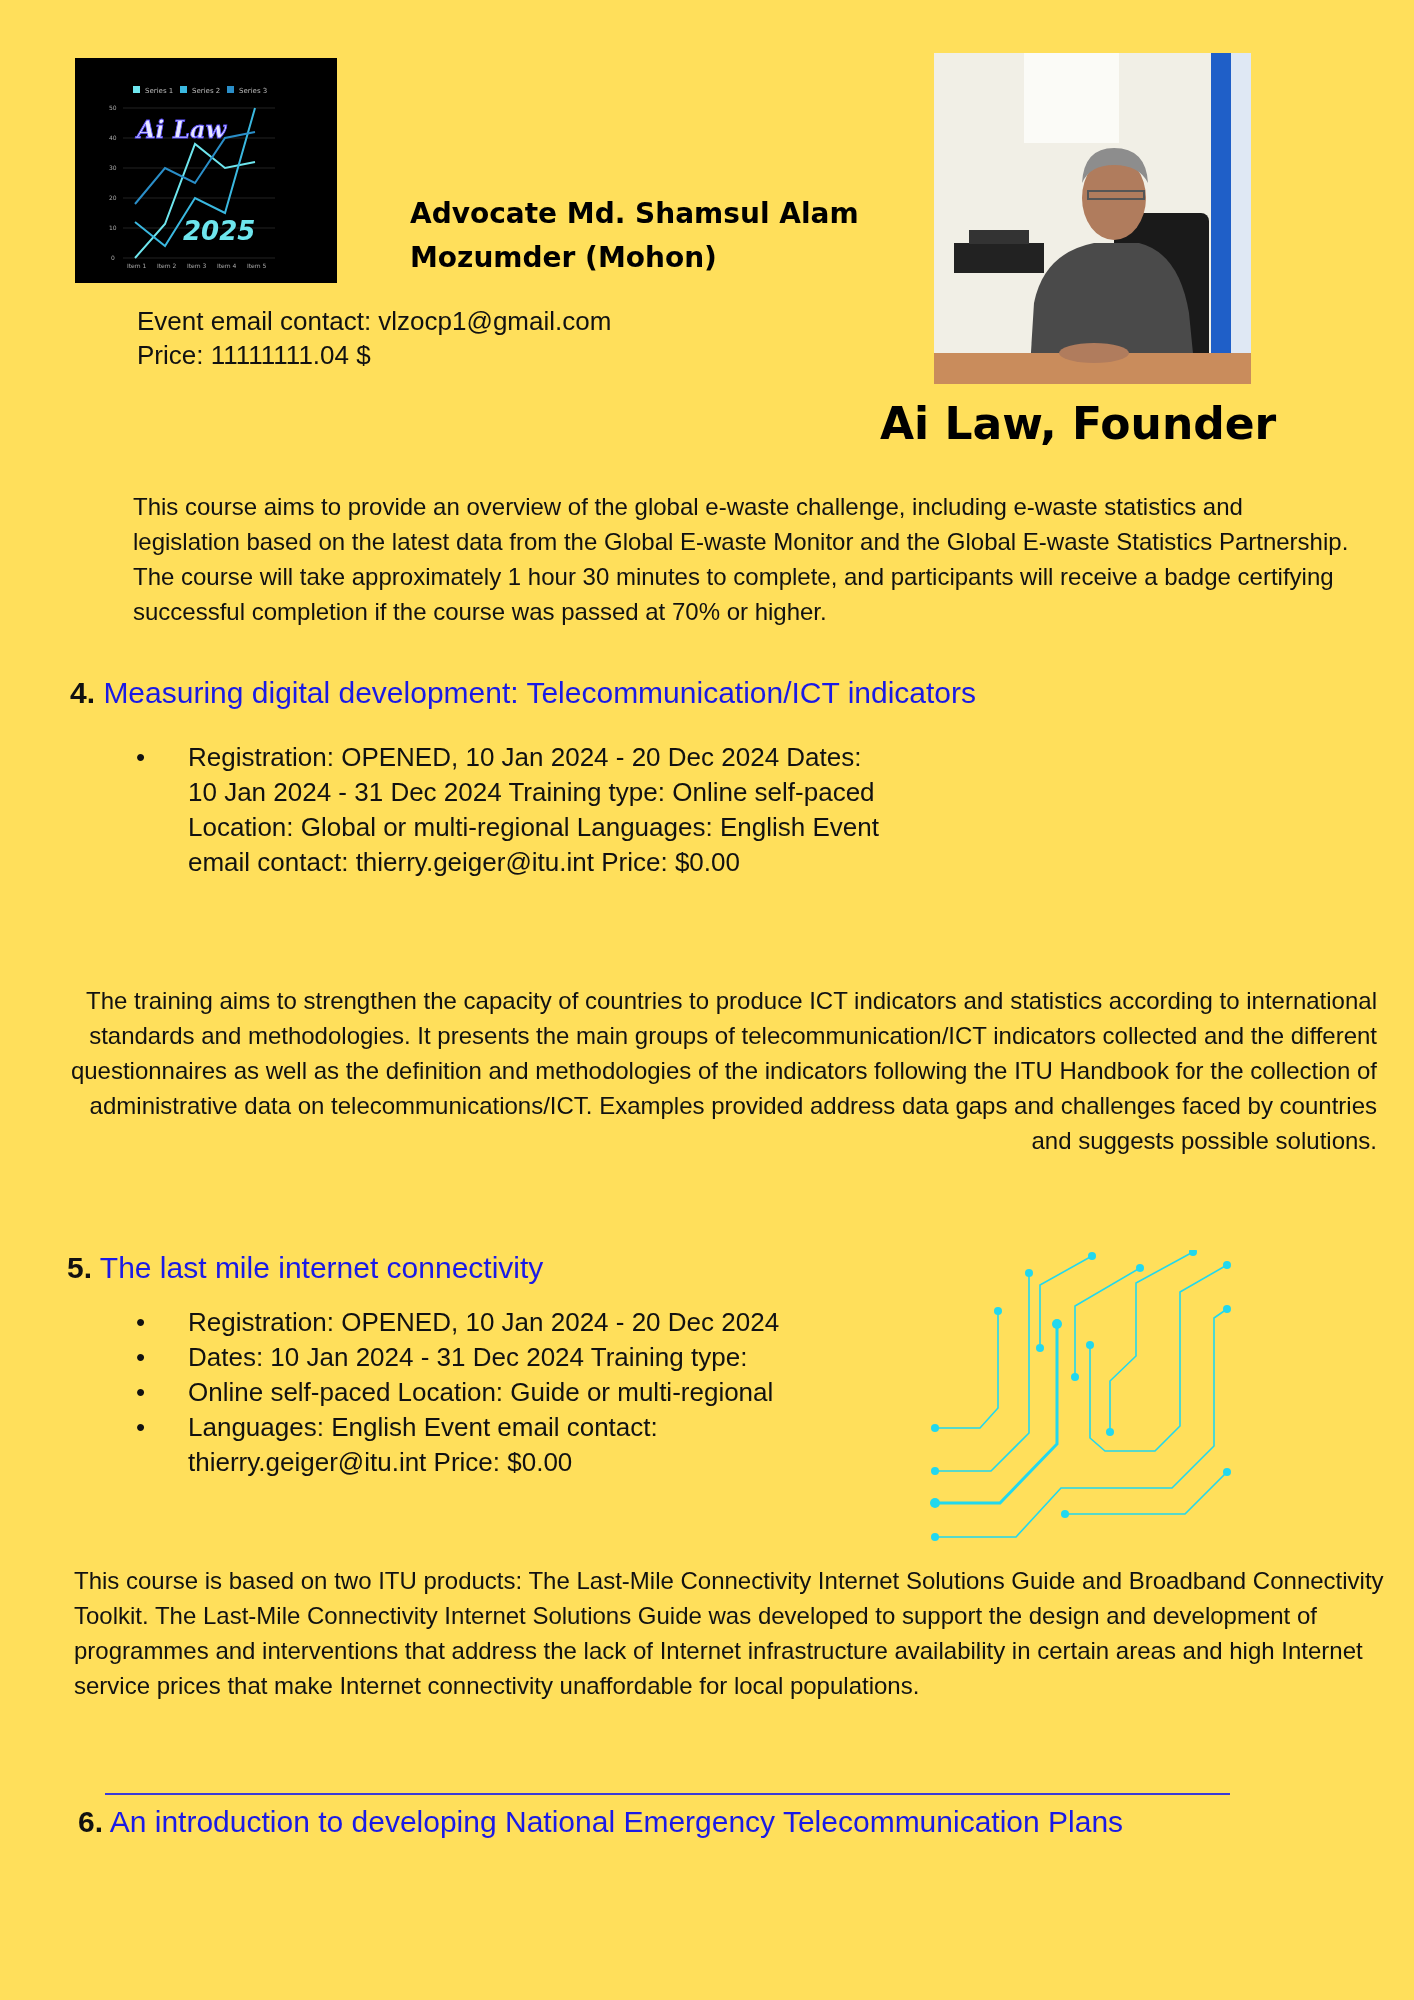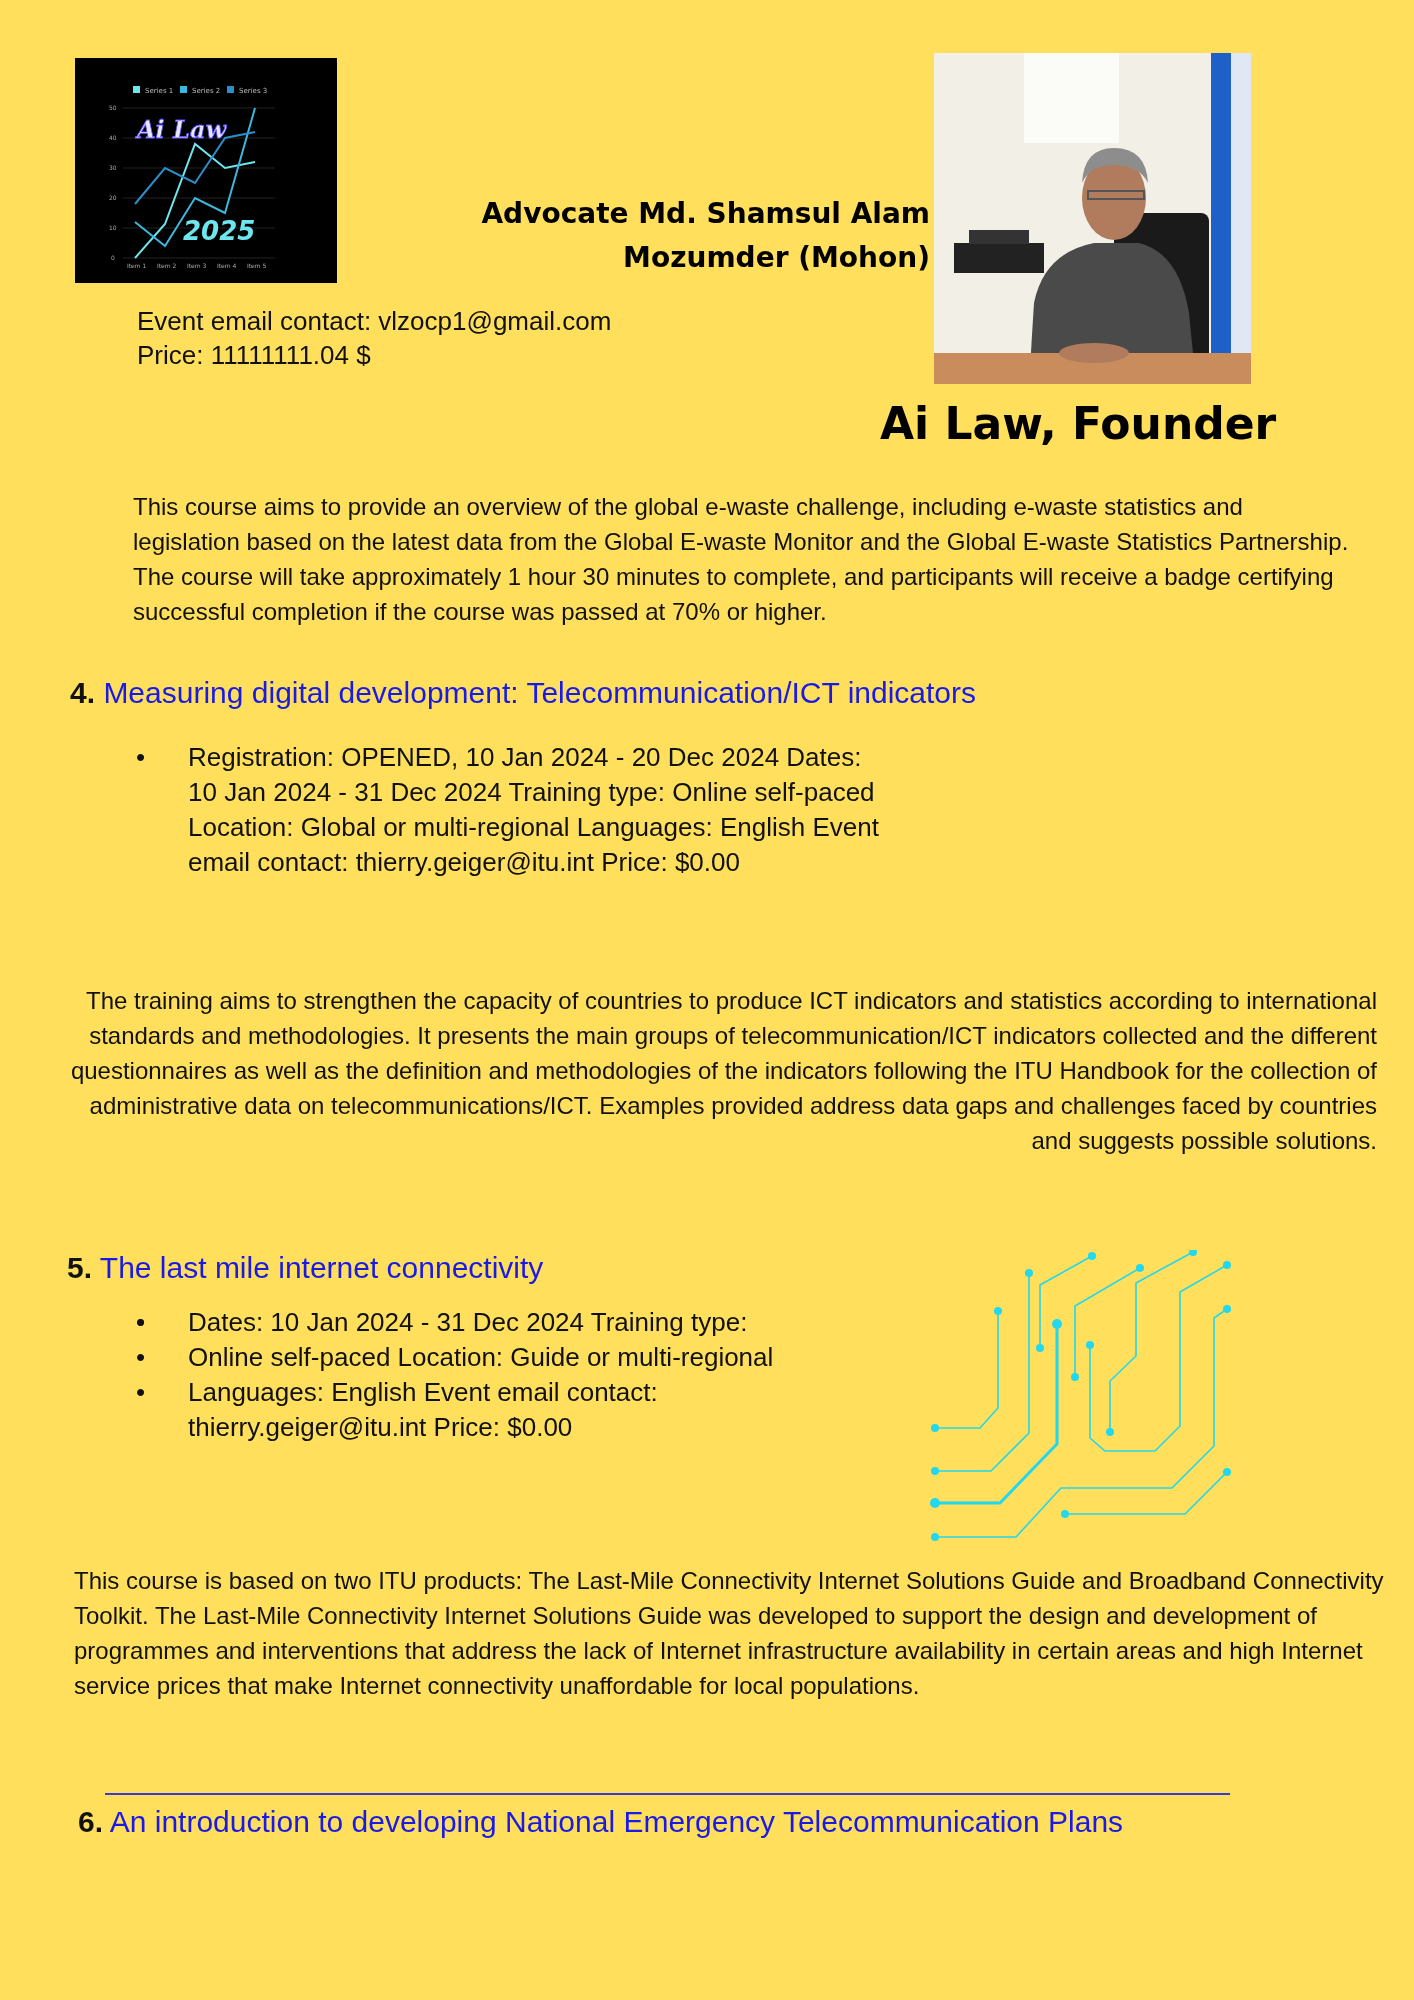--- a/index.html
+++ b/index.html
@@ -8,21 +8,21 @@
     background:#FFDF5B;
     font-family:"Liberation Sans", "DejaVu Sans", sans-serif;
     color:#111;
   }
   .abs { position:absolute; }
   .logo {
     left:75px; top:58px; width:262px; height:225px; background:#000;
   }
   .logo svg { display:block; }
   .author-name {
-    left:410px; top:192px; width:520px; text-align:right;
+    left:410px; top:192px; width:520px; text-align:left;
     font-family:"DejaVu Sans", sans-serif; font-weight:bold; font-size:28px; line-height:44px; color:#000;
   }
   .contact {
     left:137px; top:304px; font-size:26px; line-height:34px; color:#111;
   }
   .photo {
     left:934px; top:53px; width:317px; height:331px; overflow:hidden; background:#f0eee6;
   }
   .photo-caption {
     left:880px; top:394px; width:460px; text-align:left;
@@ -130,20 +130,21 @@
 </ul>
 <div class="abs para p2">The training aims to strengthen the capacity of countries to produce ICT indicators and statistics according to international standards and methodologies. It presents the main groups of telecommunication/ICT indicators collected and the different questionnaires as well as the definition and methodologies of the indicators following the ITU Handbook for the collection of administrative data on telecommunications/ICT. Examples provided address data gaps and challenges faced by countries and suggests possible solutions.</div>
 
 <div class="abs heading h5">
   <span class="num">5.</span>
   <a class="title">The last mile internet connectivity</a>
 </div>
 <ul class="abs bullets b5">
   <li>
     <span class="dot">•</span>
+    <span>Registration: OPENED, 10 Jan 2024 - 20 Dec 2024</span>
   </li>
   <li>
     <span class="dot">•</span>
     <span>Dates: 10 Jan 2024 - 31 Dec 2024 Training type:</span>
   </li>
   <li>
     <span class="dot">•</span>
     <span>Online self-paced Location: Guide or multi-regional</span>
   </li>
   <li>

